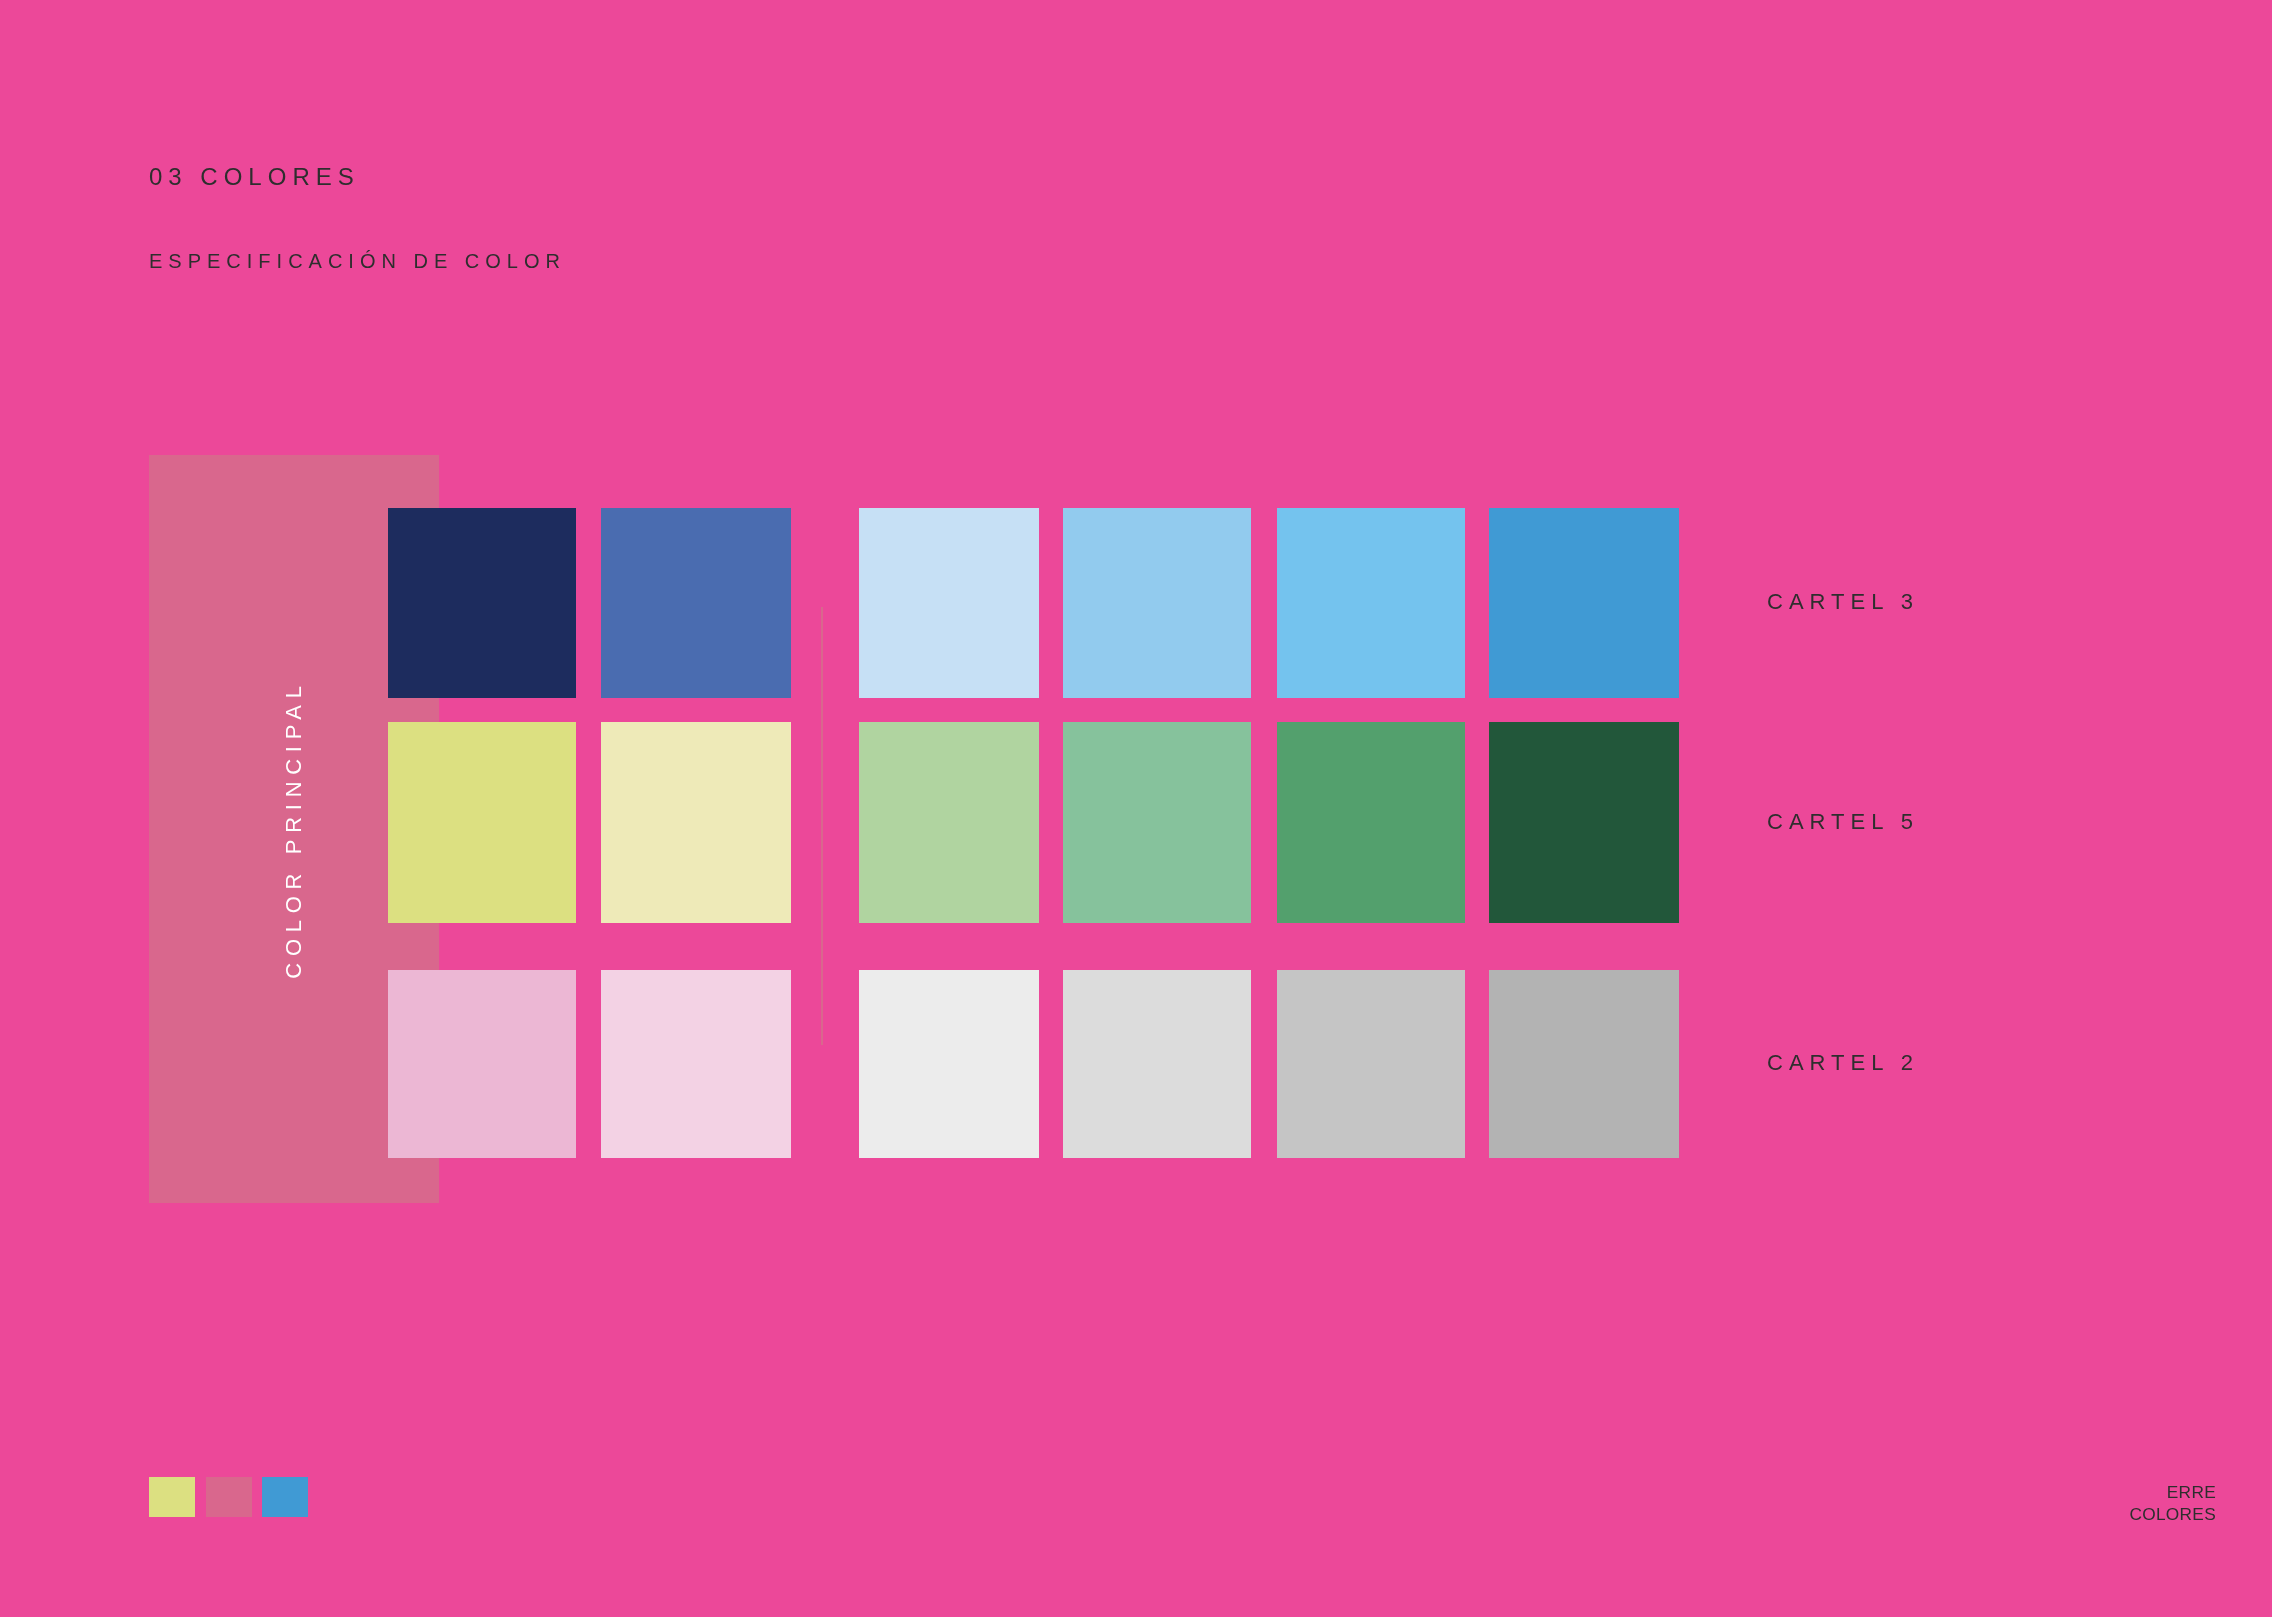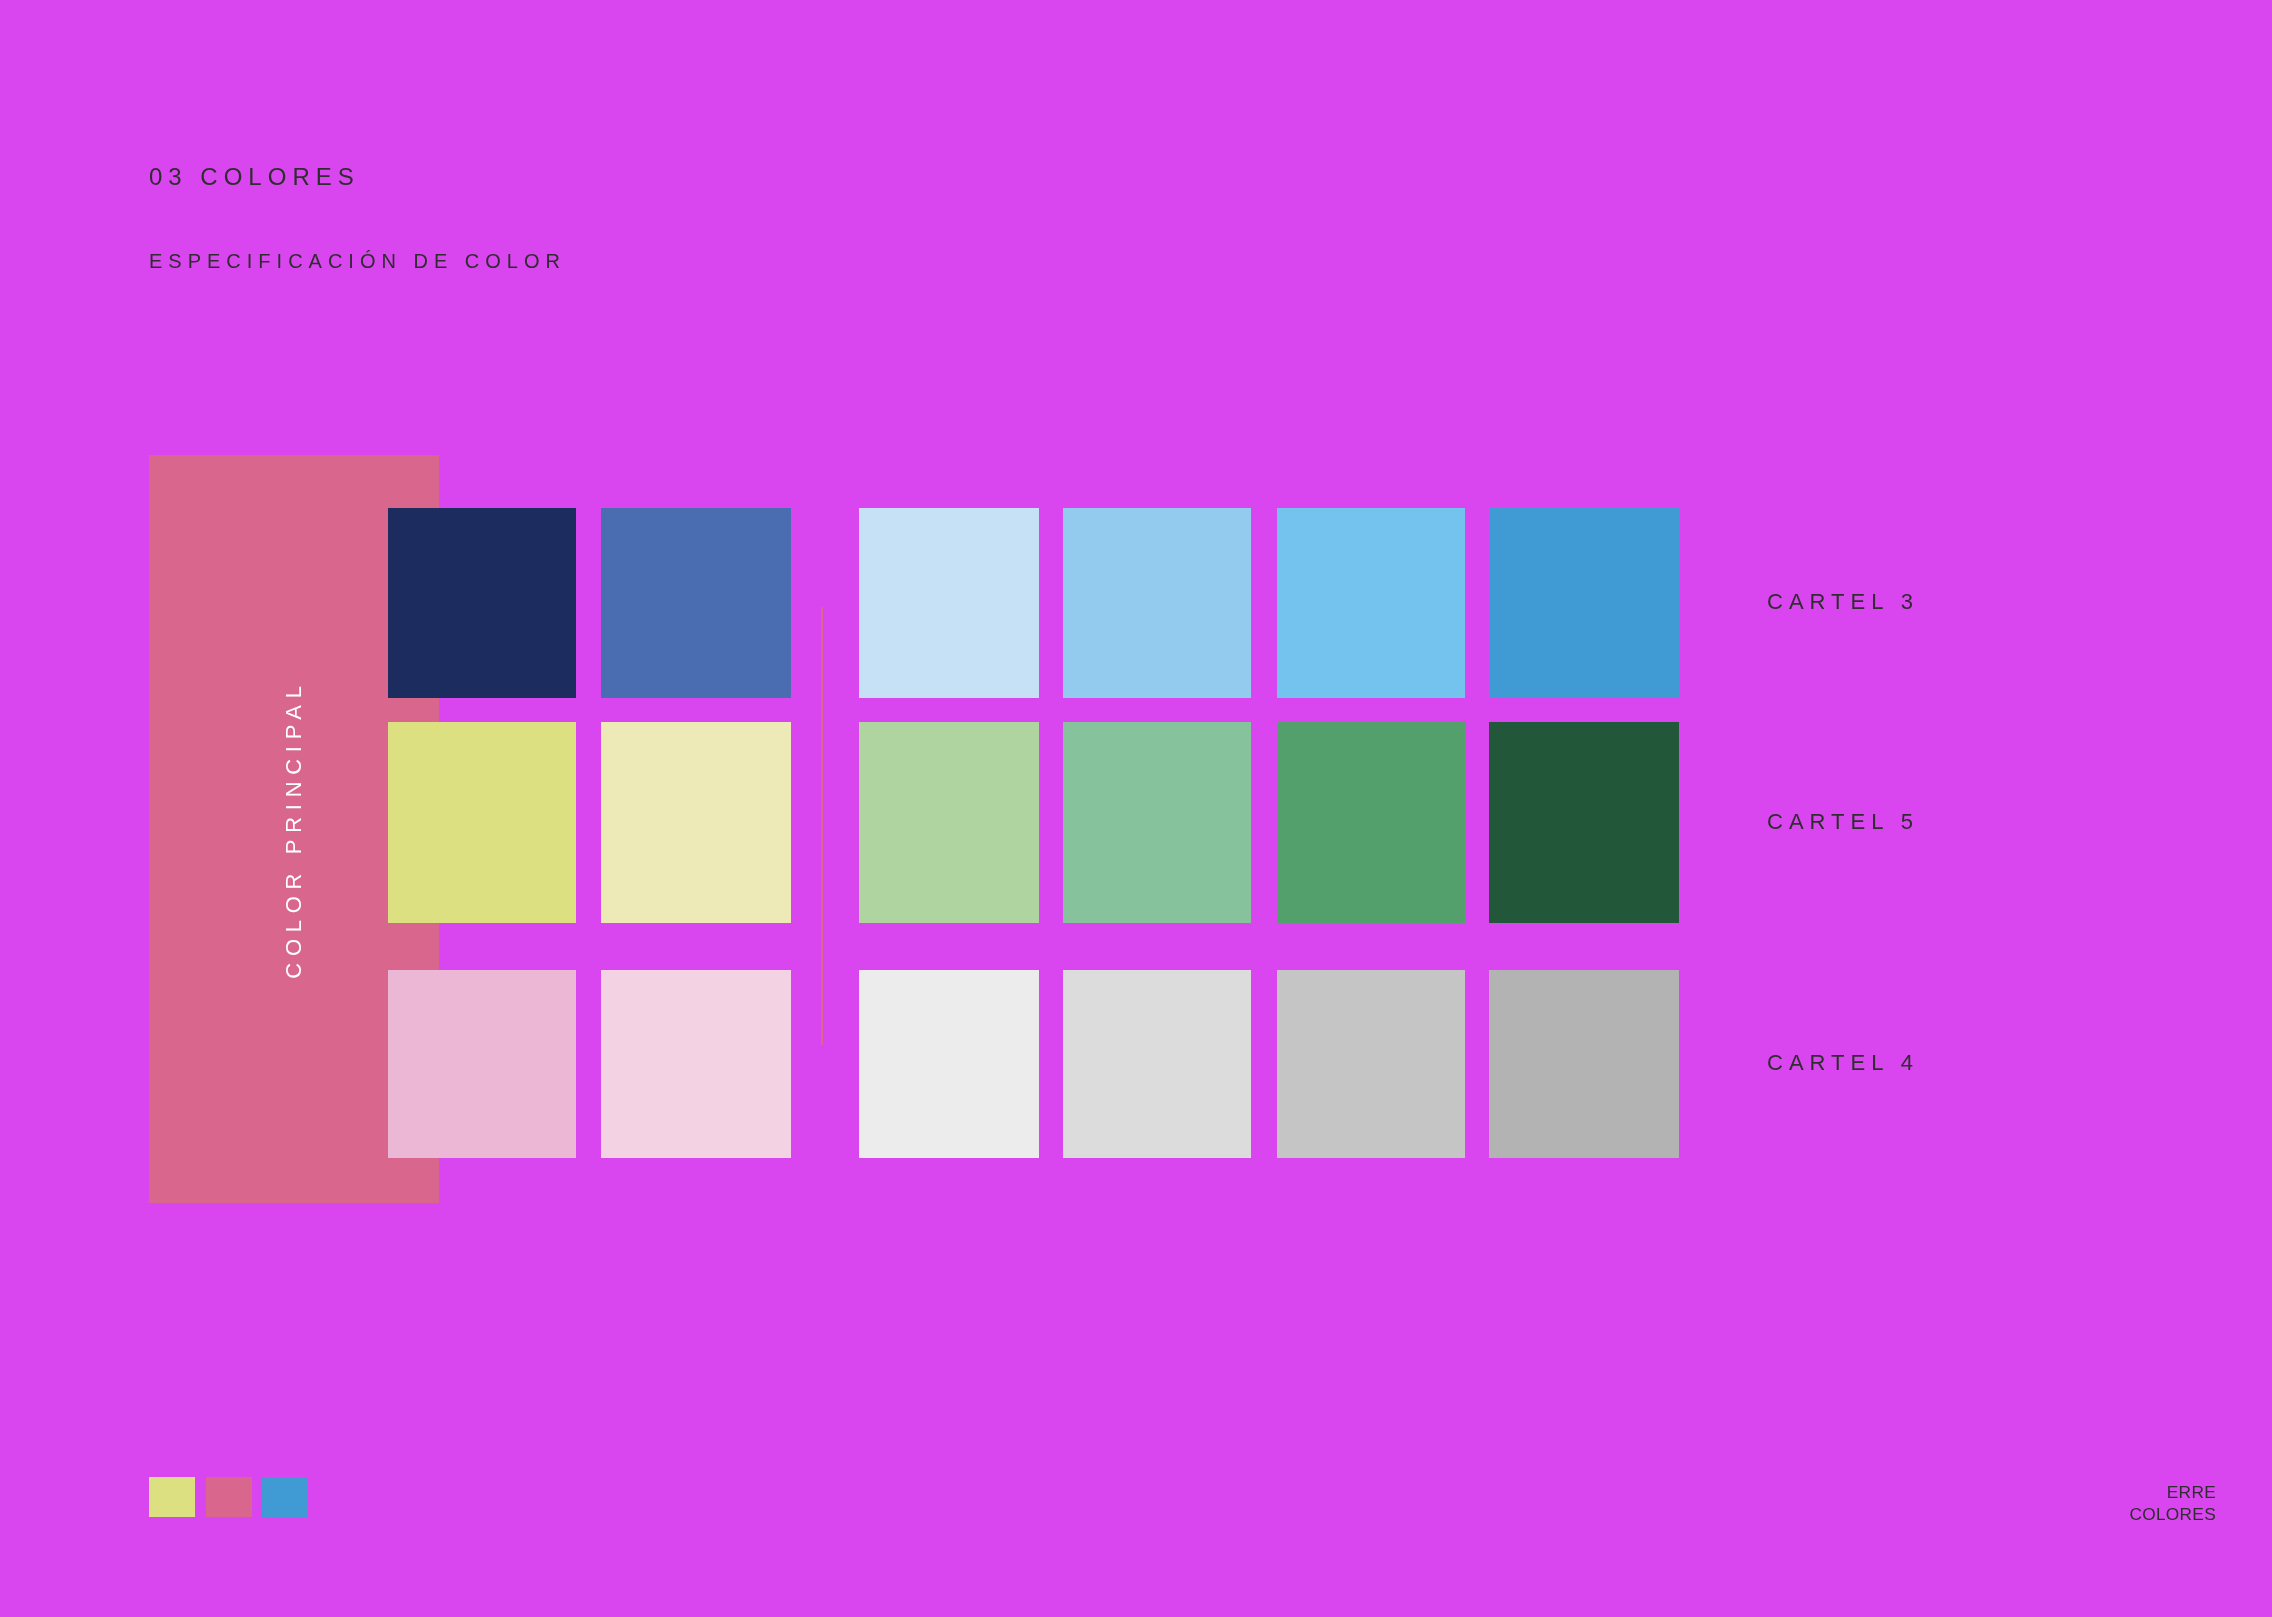--- a/index.html
+++ b/index.html
@@ -9,21 +9,21 @@
   }
   body {
     font-family: "Liberation Sans", sans-serif;
     -webkit-font-smoothing: antialiased;
   }
 
   #page {
     position: relative;
     width: 2273px;
     height: 1618px;
-    background: #d946ef;
+    background: #ec4899;
     overflow: hidden;
   }
 
   
   .heading {
     position: absolute;
     color: #2e2e2e;
     font-weight: 400;
     white-space: nowrap;
   }
@@ -159,21 +159,21 @@
       <div class="swatch" style="left: 1063px; top: 970px; width: 188px; height: 188px; background: rgb(220, 220, 220);"></div>
       <div class="swatch" style="left: 1277px; top: 970px; width: 188px; height: 188px; background: rgb(197, 197, 197);"></div>
       <div class="swatch" style="left: 1489px; top: 970px; width: 190px; height: 188px; background: rgb(179, 179, 179);"></div>
     </div>
 
   <div id="group-divider" style="background: rgb(217, 103, 141);"></div>
 
   <div id="row-labels">
       <div class="row-label" style="top: 589px;">CARTEL 3</div>
       <div class="row-label" style="top: 809px;">CARTEL 5</div>
-      <div class="row-label" style="top: 1050px;">CARTEL 4</div>
+      <div class="row-label" style="top: 1050px;">CARTEL 2</div>
     </div>
 
   <div id="footer-chips">
       <div class="footer-chip" style="background: rgb(220, 224, 129);"></div>
       <div class="footer-chip" style="background: rgb(217, 103, 141);"></div>
       <div class="footer-chip" style="background: rgb(64, 154, 212);"></div>
     </div>
 
   <div id="footer-logo">
     <div>ERRE</div>

